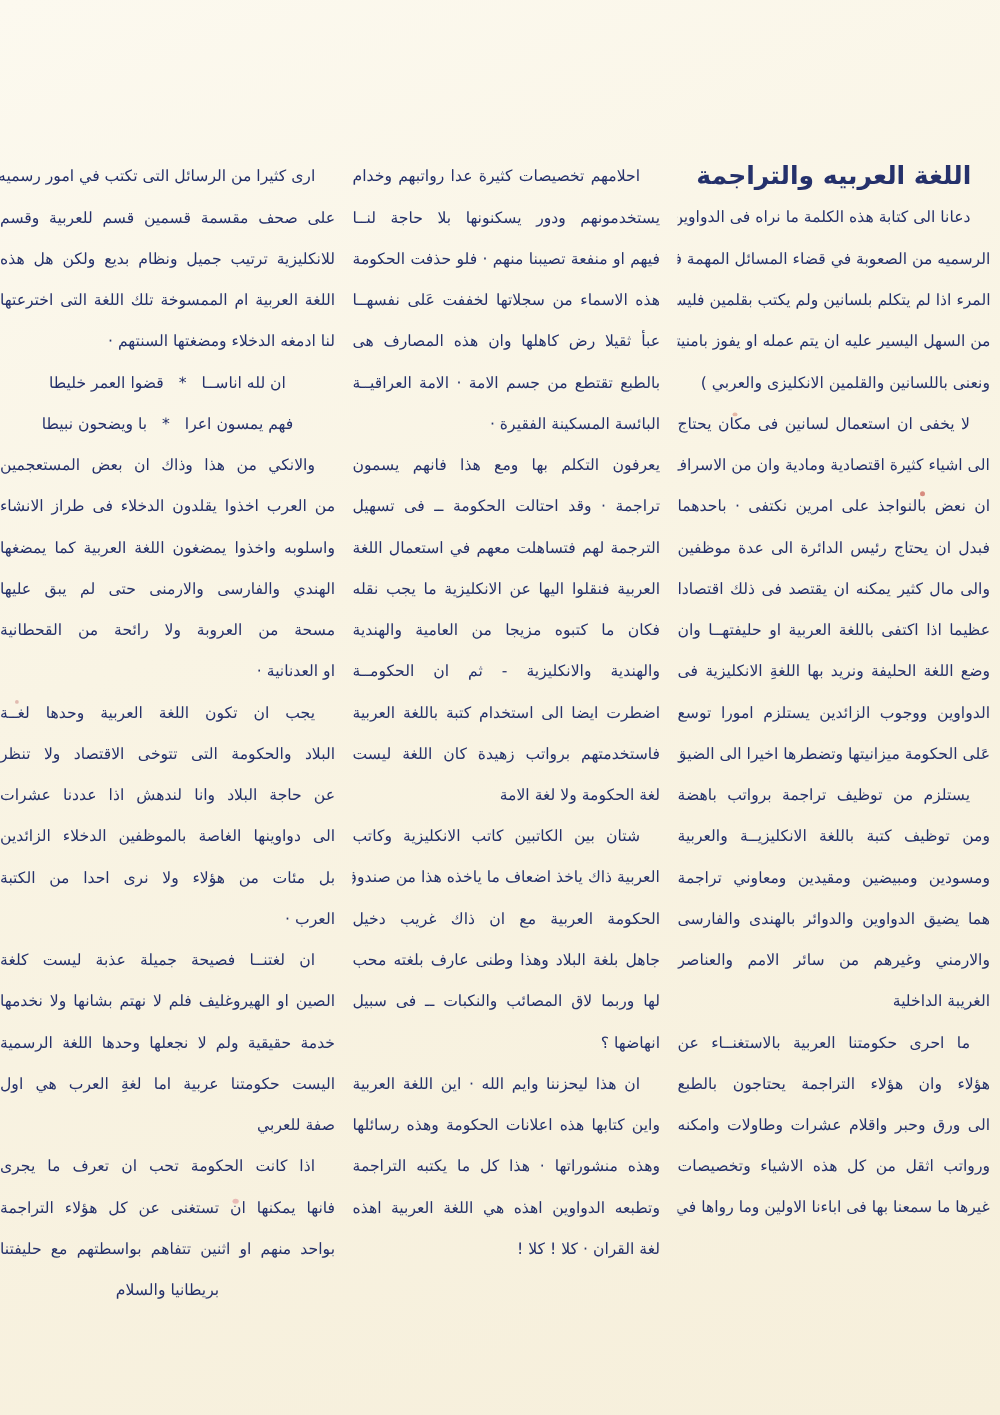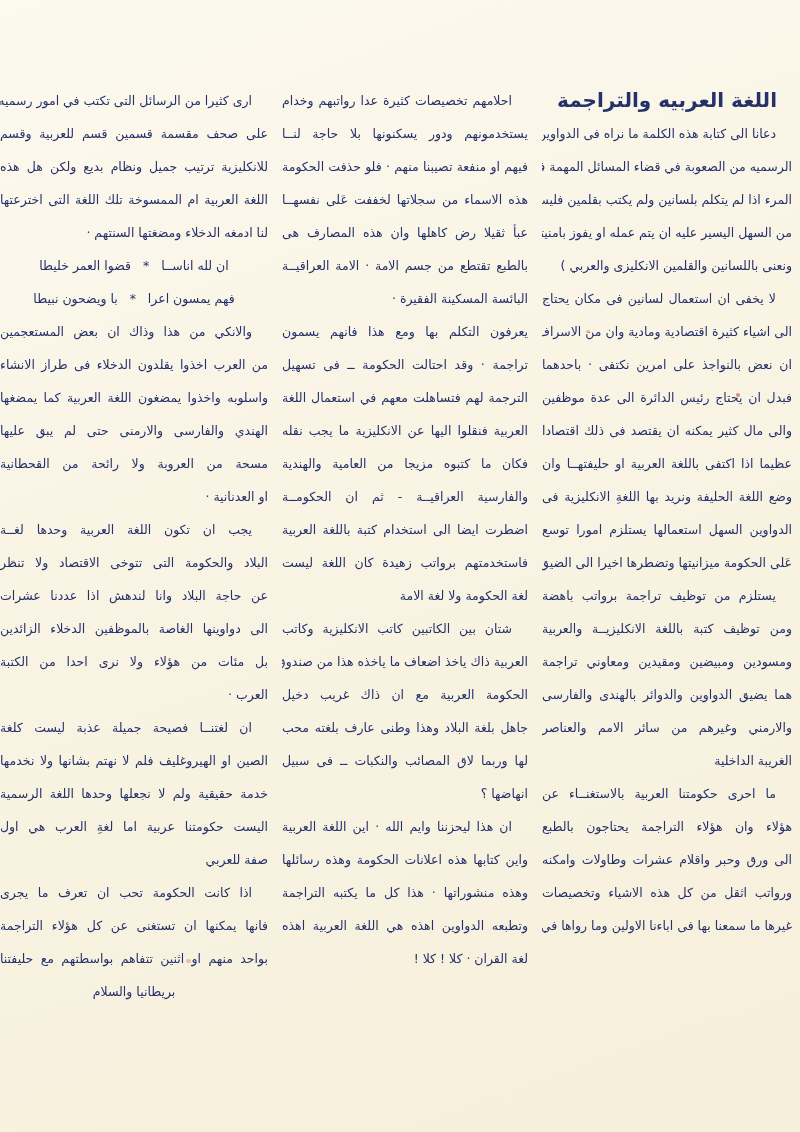--- a/index.html
+++ b/index.html
@@ -5,21 +5,21 @@
   html,body{margin:0;padding:0;}
   body{width:800px;height:1132px;overflow:hidden;background:#ffffff;}
   .paper{
     position:relative;width:800px;height:1132px;overflow:hidden;
     background:linear-gradient(160deg,#fcf9ef 0%,#f9f4e4 40%,#f6efdb 100%);
     direction:rtl;
     font-family:"DejaVu Sans",sans-serif;
     color:#25316b;
   }
   .columns{display:flex;gap:14px;padding:84px 8px 0 8px;}
-  .col{flex:none;}
+  .col{flex:none;margin-top:40px;}
   .col-right{width:250px;}
   .col-middle{width:246px;}
   .col-left{width:268px;}
   .article-title{
     height:33px;line-height:33px;text-align:center;
     font-size:20px;font-weight:bold;letter-spacing:0;
   }
   .para{margin:0;}
   .line{
     height:33px;line-height:33px;font-size:12.5px;
@@ -51,21 +51,21 @@
           <div class="line plast">ونعنى باللسانين والقلمين الانكليزى والعربي )</div>
         </div>
         <div class="para para">
           <div class="line first">لا يخفى ان استعمال لسانين فى مكان يحتاج</div>
           <div class="line">الى اشياء كثيرة اقتصادية ومادية وان من الاسراف</div>
           <div class="line">ان نعض بالنواجذ على امرين نكتفى · باحدهما</div>
           <div class="line">فبدل ان يحتاج رئيس الدائرة الى عدة موظفين</div>
           <div class="line">والى مال كثير يمكنه ان يقتصد فى ذلك اقتصادا</div>
           <div class="line">عظيما اذا اكتفى باللغة العربية او حليفتهــا وان</div>
           <div class="line">وضع اللغة الحليفة ونريد بها اللغةِ الانكليزية فى</div>
-          <div class="line">الدواوين السهل استعمالها يستلزم امورا توسع</div>
+          <div class="line">الدواوين ووجوب الزائدين يستلزم امورا توسع</div>
           <div class="line">عَلى الحكومة ميزانيتها وتضطرها اخيرا الى الضيق</div>
         </div>
         <div class="para para">
           <div class="line first">يستلزم من توظيف تراجمة برواتب باهضة</div>
           <div class="line">ومن توظيف كتبة باللغة الانكليزيــة والعربية</div>
           <div class="line">ومسودين ومبيضين ومقيدين ومعاوني تراجمة</div>
           <div class="line">هما يضيق الدواوين والدوائر بالهندى والفارسى</div>
           <div class="line">والارمني وغيرهم من سائر الامم والعناصر</div>
           <div class="line plast">الغريبة الداخلية</div>
         </div>
@@ -86,21 +86,21 @@
           <div class="line">عبأ ثقيلا رض كاهلها وان هذه المصارف هى</div>
           <div class="line">بالطبع تقتطع من جسم الامة · الامة العراقيــة</div>
           <div class="line plast">البائسة المسكينة الفقيرة ·</div>
         </div>
         <div class="para para">
           <div class="line">يعرفون التكلم بها ومع هذا فانهم يسمون</div>
           <div class="line">تراجمة · وقد احتالت الحكومة ــ فى تسهيل</div>
           <div class="line">الترجمة لهم فتساهلت معهم في استعمال اللغة</div>
           <div class="line">العربية فنقلوا اليها عن الانكليزية ما يجب نقله</div>
           <div class="line">فكان ما كتبوه مزيجا من العامية والهندية</div>
-          <div class="line">والفارسية العراقيــة - ثم ان الحكومــة</div>
+          <div class="line">والهندية والانكليزية - ثم ان الحكومــة</div>
           <div class="line">اضطرت ايضا الى استخدام كتبة باللغة العربية</div>
           <div class="line">فاستخدمتهم برواتب زهيدة كان اللغة ليست</div>
           <div class="line plast">لغة الحكومة ولا لغة الامة</div>
         </div>
         <div class="para para">
           <div class="line first">شتان بين الكاتبين كاتب الانكليزية وكاتب</div>
           <div class="line">العربية ذاك ياخذ اضعاف ما ياخذه هذا من صندوق</div>
           <div class="line">الحكومة العربية مع ان ذاك غريب دخيل</div>
           <div class="line">جاهل بلغة البلاد وهذا وطنى عارف بلغته محب</div>
           <div class="line">لها وربما لاق المصائب والنكبات ــ فى سبيل</div>

